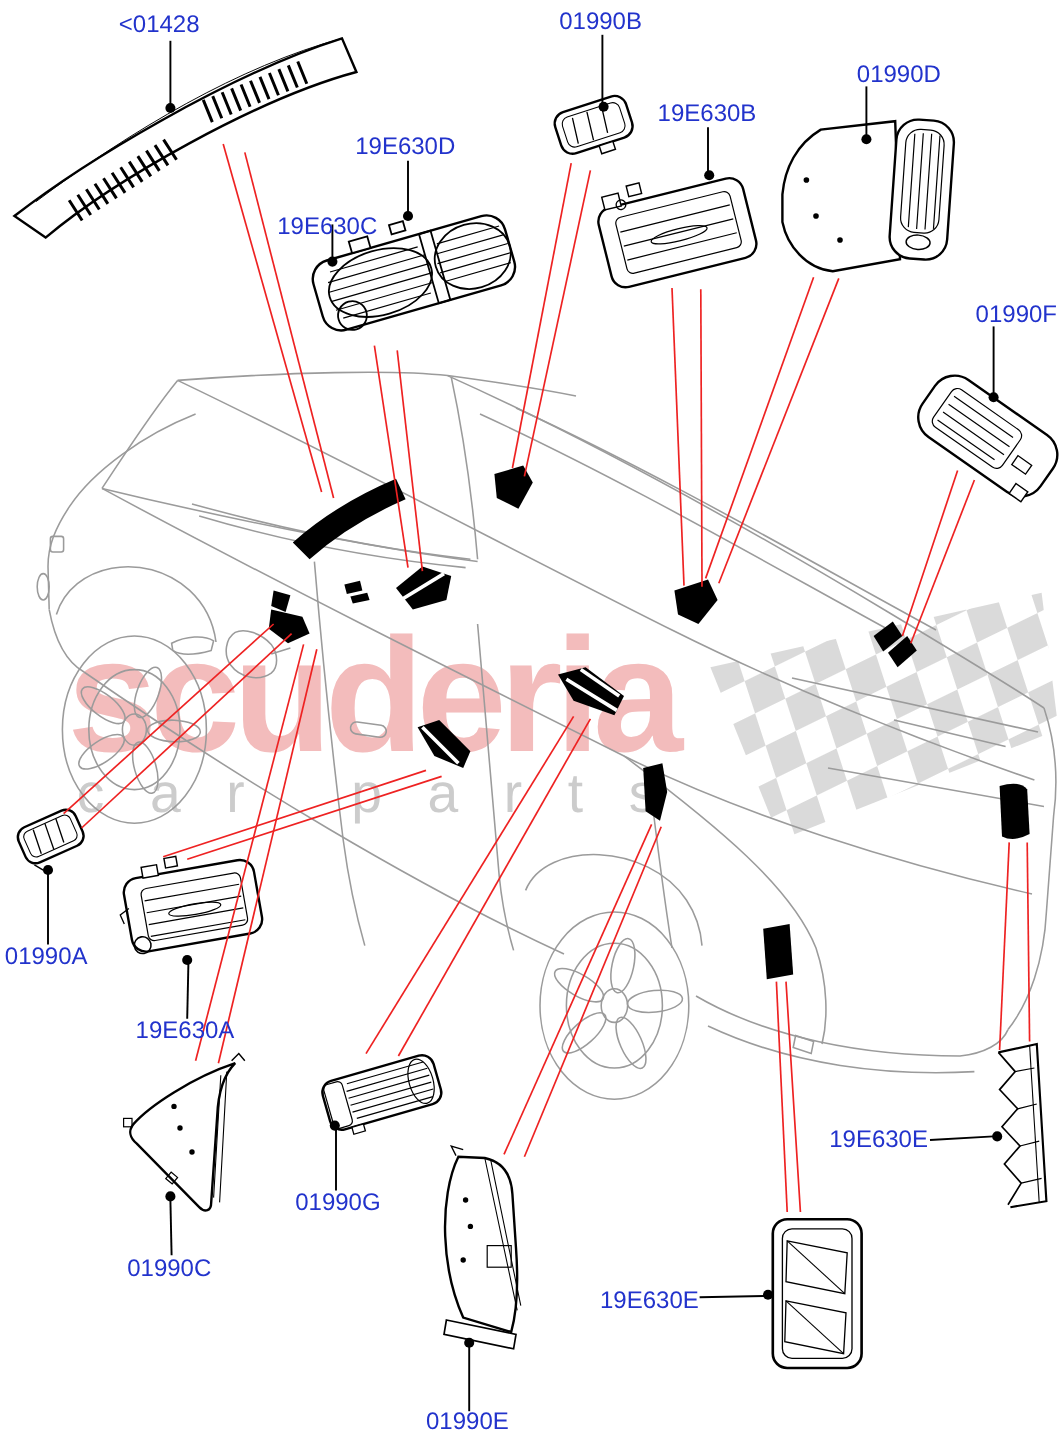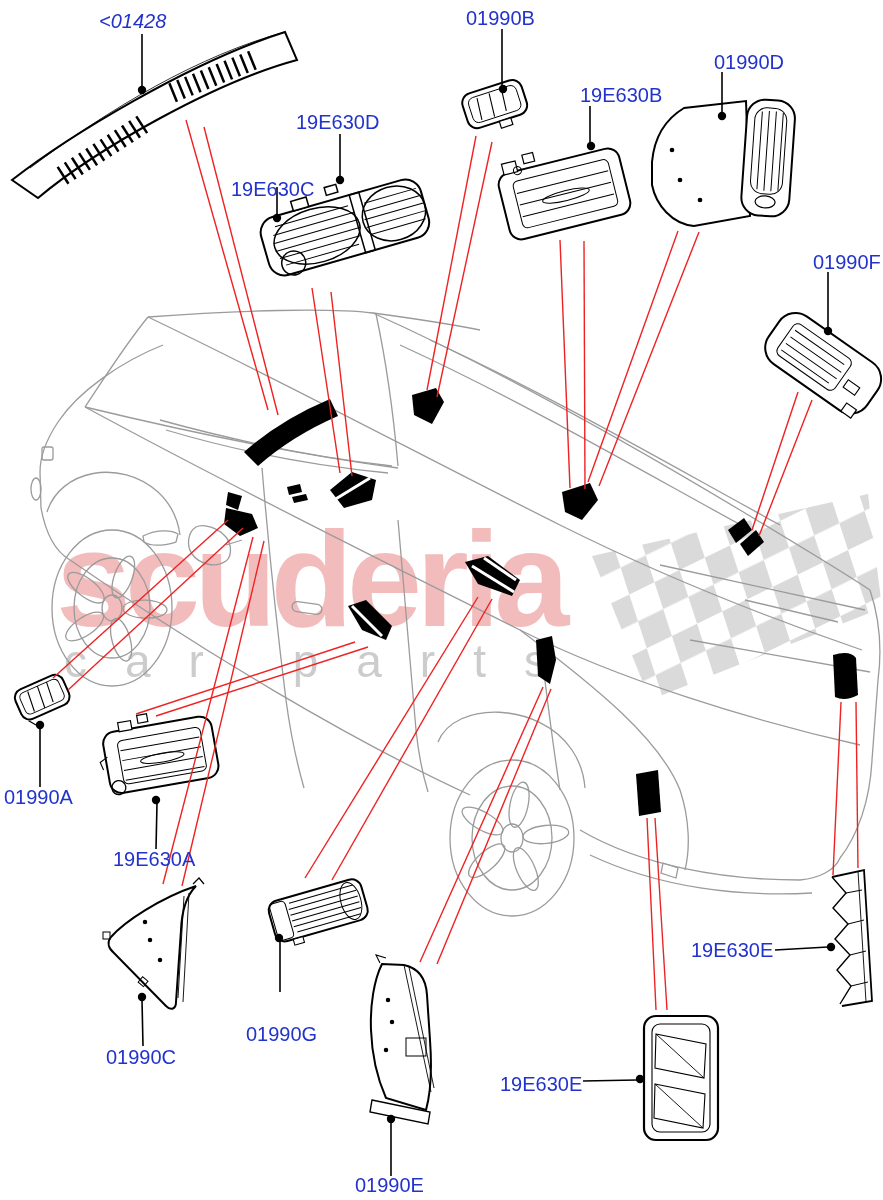--- a/index.html
+++ b/index.html
@@ -7,26 +7,26 @@
         font-family:"Liberation Sans", sans-serif;}
   
   #wm-brand{position:absolute;left:56px;top:512px;font-size:135px;font-weight:bold;
             letter-spacing:-6px;color:#f3bcbc;line-height:1;white-space:nowrap;}
   #wm-tag{position:absolute;left:64px;top:638px;font-size:46px;letter-spacing:38px;
           color:#cccccc;line-height:1;white-space:nowrap;}
   
   #art{position:absolute;left:0;top:0;z-index:2;}
   
   .lbl{position:absolute;z-index:3;font-size:20px;color:#2233cc;line-height:1;white-space:nowrap;cursor:pointer;}
-  .l-01428{left:99px;top:11px;font-style:italic;}   .l-01990B{left:466px;top:8px;}
+  .l-01428{left:99px;top:11px;}   .l-01990B{left:466px;top:8px;}
   .l-19E630D{left:296px;top:112px;} .l-19E630C{left:231px;top:179px;}
-  .l-19E630B{left:580px;top:85px;}  .l-01990D{left:714px;top:52px;}
+  .l-19E630B{left:548px;top:85px;}  .l-01990D{left:714px;top:52px;}
   .l-01990F{left:813px;top:252px;}  .l-01990A{left:4px;top:787px;}
   .l-19E630A{left:113px;top:849px;} .l-01990C{left:106px;top:1047px;}
-  .l-01990G{left:246px;top:992px;margin-top:32px;}  .l-01990E{left:355px;top:1175px;}
+  .l-01990G{left:246px;top:992px;}  .l-01990E{left:355px;top:1175px;}
   .l-19E630E-p{left:691px;top:940px;} .l-19E630E-t{left:500px;top:1074px;}
 </style>
 </head>
 <body>
 
 <div id="page">
 
   <div id="wm-brand">scuderia</div>
   <div id="wm-tag">car parts</div>
 

